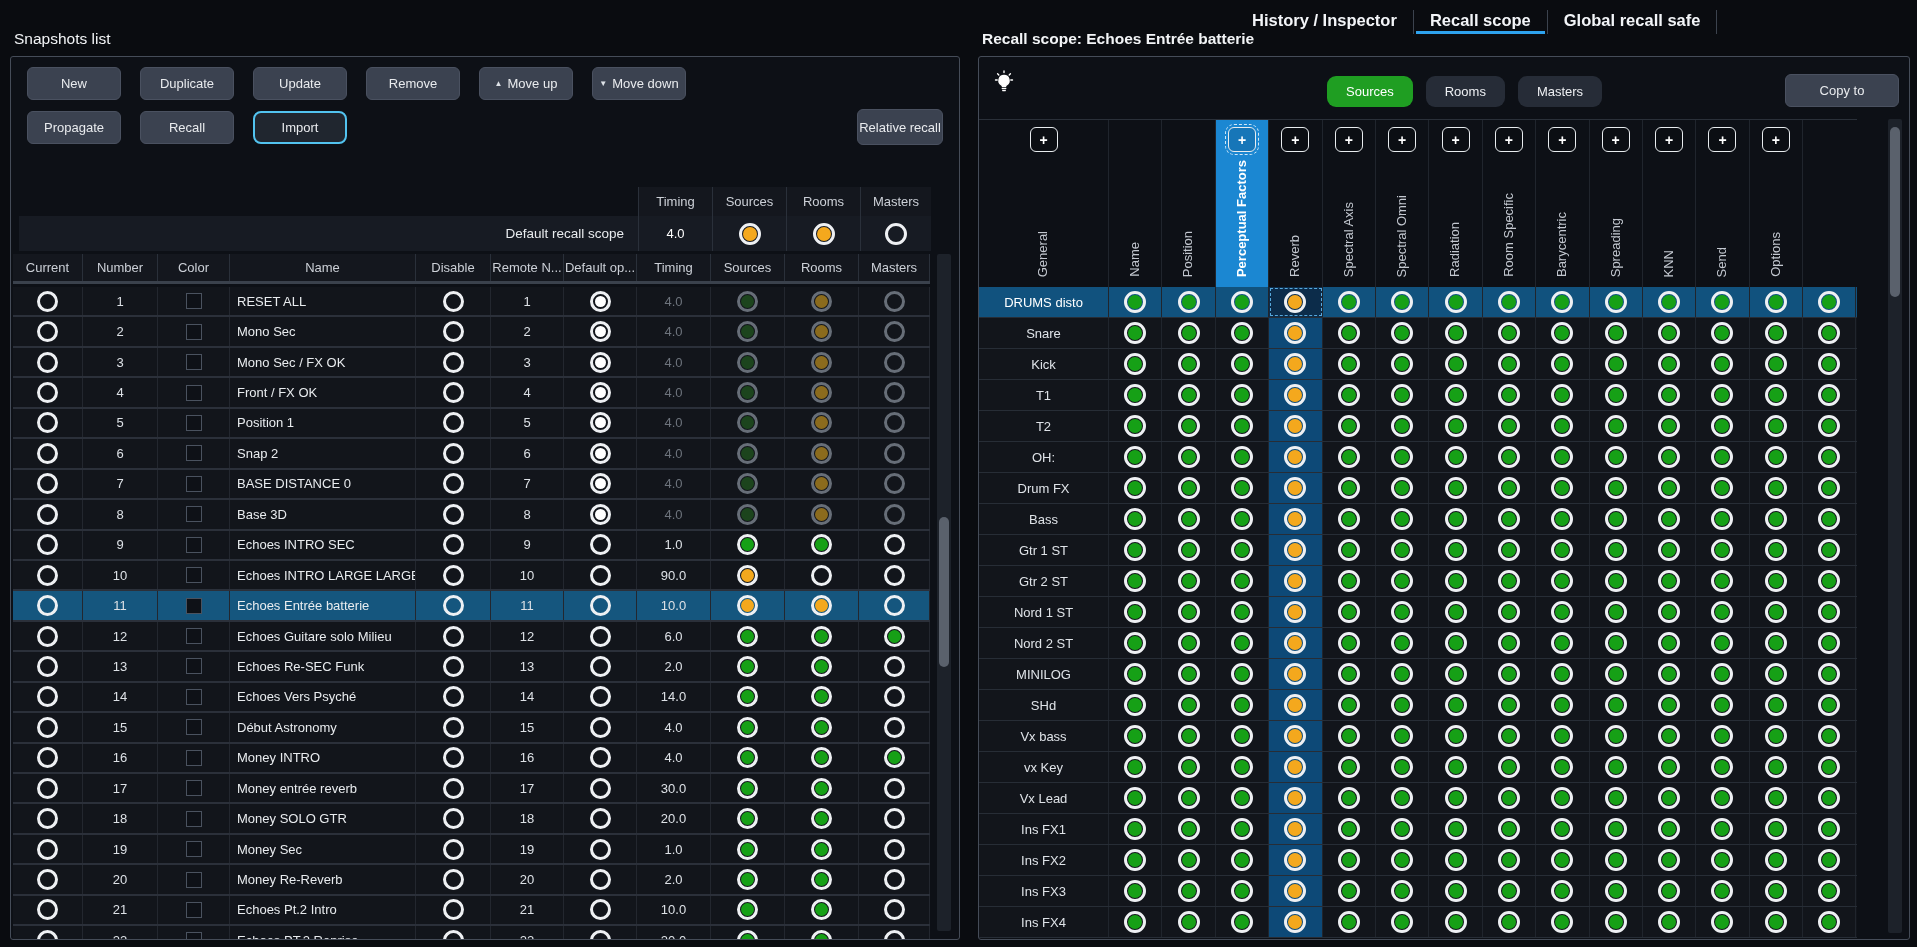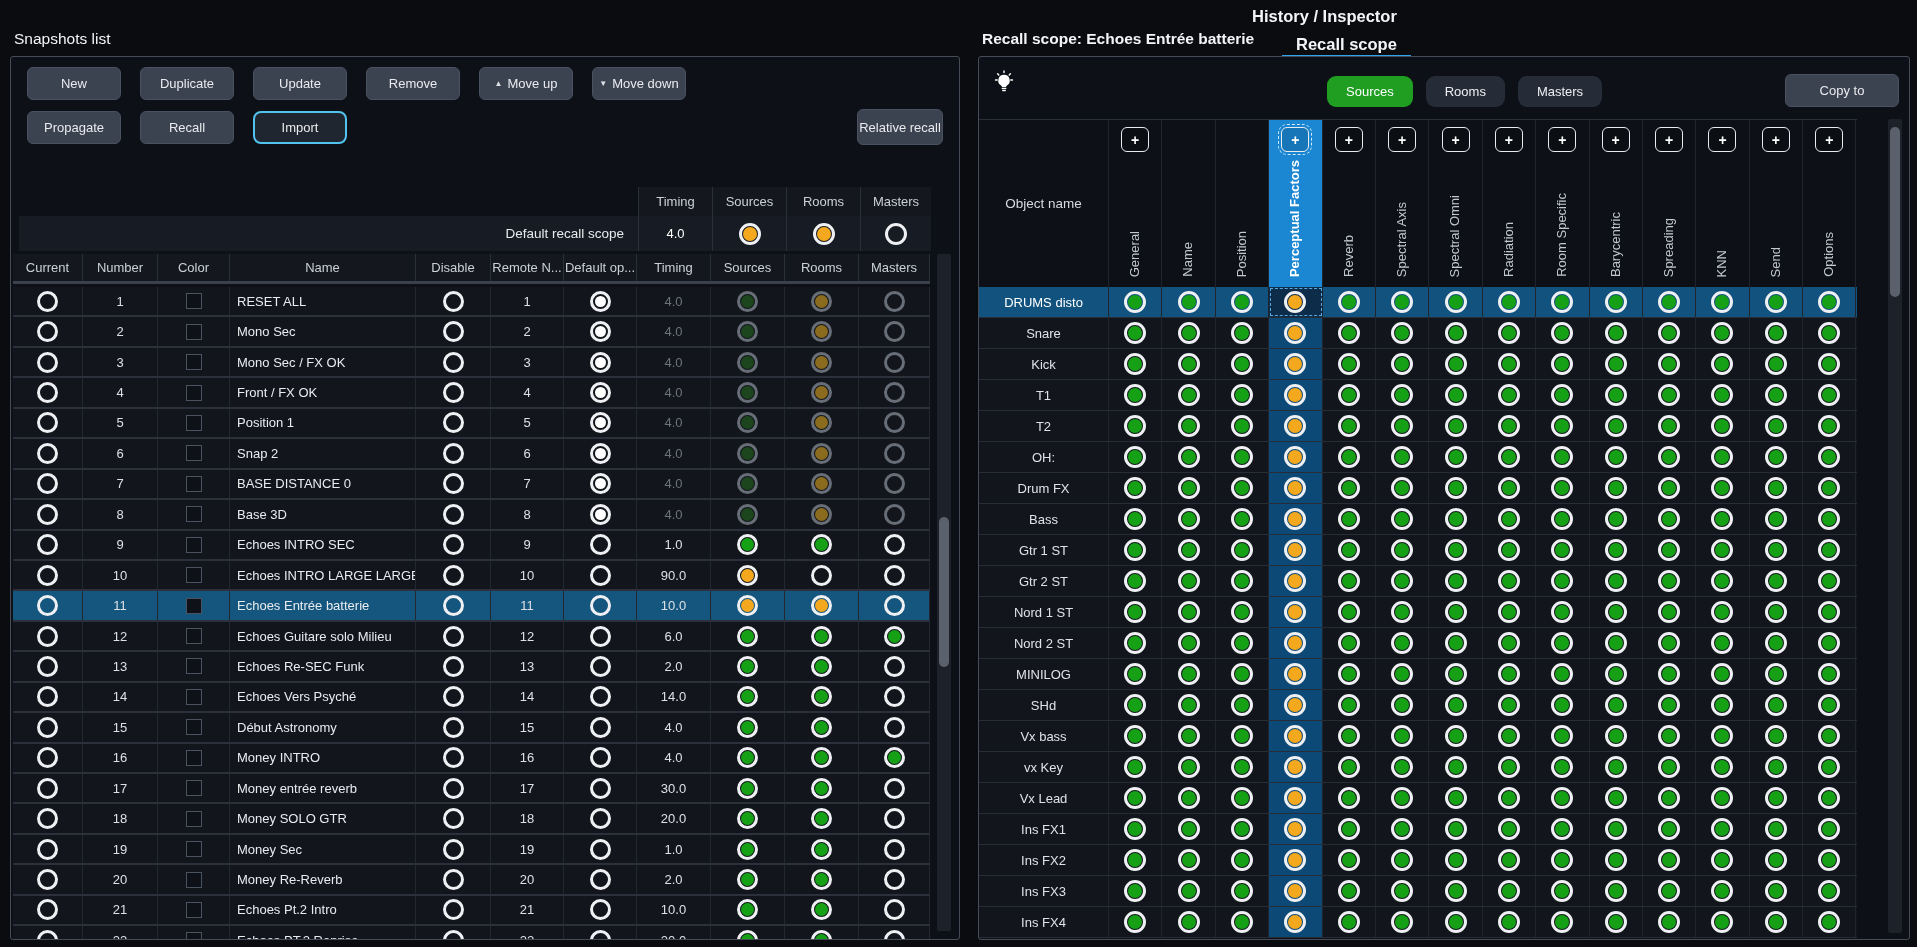--- a/index.html
+++ b/index.html
@@ -1,20 +1,20 @@
 <!DOCTYPE html>
 <html><head>
 <meta charset="utf-8">
 <style>
   * { margin:0; padding:0; box-sizing:border-box; }
   html,body { width:1917px; height:947px; overflow:hidden; }
   body { background:#0a0c10; font-family:"Liberation Sans", sans-serif; color:#e8ebee; position:relative; font-size:13px; }
 
   
-  .top-tabs { position:absolute; left:1238px; top:2px; height:32px; display:flex; align-items:flex-end;flex-direction:column; }
+  .top-tabs { position:absolute; left:1238px; top:2px; height:32px; display:flex; align-items:flex-end; }
   .tab { padding:5px 14px 4px; font-weight:700; font-size:16.5px; color:#f3f5f8; cursor:default; }
   .tab.active { border-bottom:3px solid #2ea3ee; padding-bottom:1px; }
   .tab-sep { width:1px; height:24px; background:#3c434e; margin:0 2px; }
 
   
   .panel-title { position:absolute; font-size:15.5px; color:#f2f4f6; }
   .left-title  { left:14px;  top:30px; }
   .right-title { left:982px; top:30px; font-weight:700; }
 
   
@@ -816,23 +816,20 @@
   </div>
   <div class="scope-btns" id="scopeBtns">
       <button class="sbtn active">Sources</button>
       <button class="sbtn">Rooms</button>
       <button class="sbtn">Masters</button>
     </div>
   <button class="btn copyto">Copy to</button>
 
   <div class="matrix" id="matrix">
       <div class="mx-head">
-        <div class="mx-objhead">
-          <div class="objlabel">Object name</div>
-        </div>
         <div class="mx-col">
           <button class="plus">+</button>
           <div class="vlabel">General</div>
         </div>
         <div class="mx-col">
           <div class="plus-gap"></div>
           <div class="vlabel">Name</div>
         </div>
         <div class="mx-col">
           <div class="plus-gap"></div>

